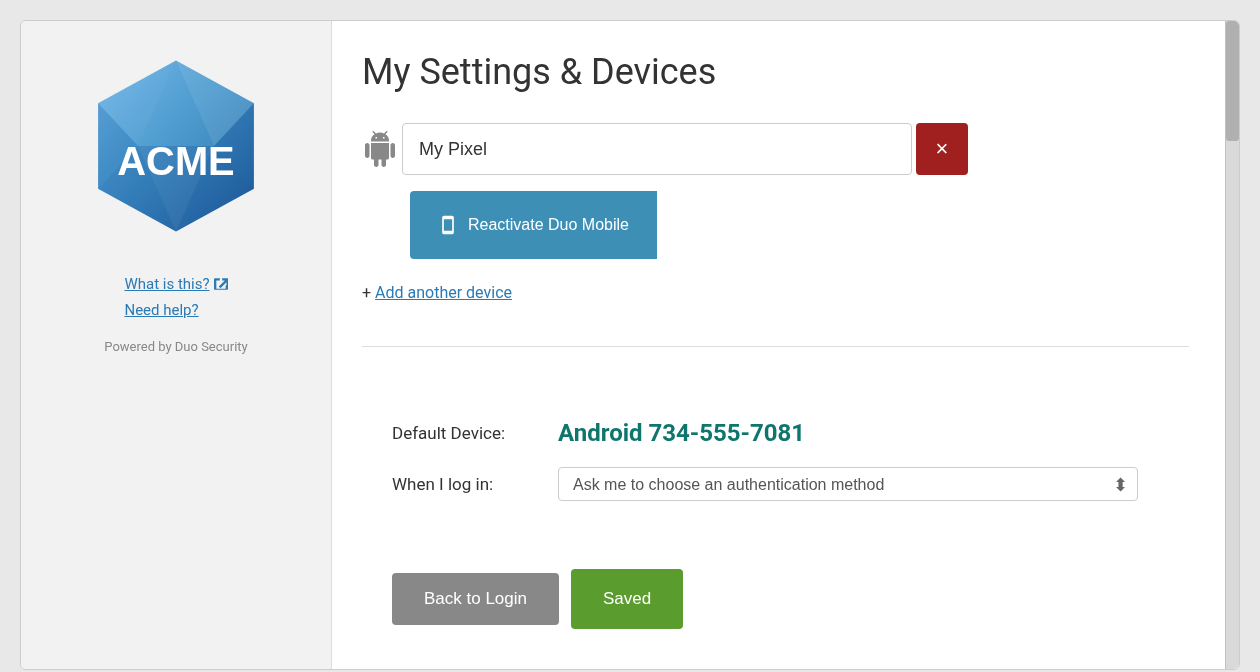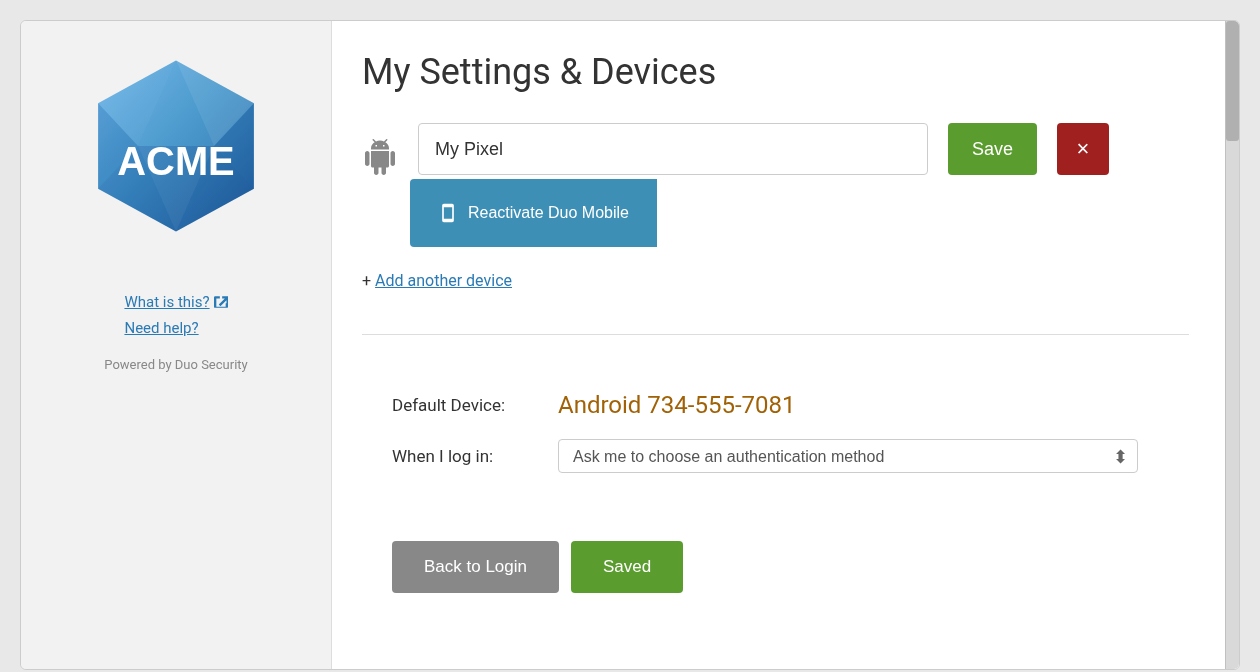--- a/index.html
+++ b/index.html
@@ -48,21 +48,21 @@
       padding: 30px 30px 20px 30px;
       display: flex;
       flex-direction: column;
       align-items: center;
       background: #f2f2f2;
     }
     .logo-container {
       margin-bottom: 20px;
     }
     .sidebar-links {
-      margin-top: 28px;
+      margin-top: 10px;
       display: flex;
       flex-direction: column;
       gap: 8px;
     }
     .sidebar-link {
       color: #2a7ab5;
       text-decoration: underline;
       font-size: 15px;
       cursor: pointer;
       display: flex;
@@ -89,23 +89,23 @@
     .page-title {
       font-size: 36px;
       font-weight: 400;
       color: #333;
       margin-bottom: 30px;
     }
 
     
     .device-row {
       display: flex;
-      align-items: flex-end;
-      gap: 20px;
-      margin-bottom: 4px;
+      align-items: center;
+      gap: 4px;
+      margin-bottom: 16px;
     }
     .android-icon {
       width: 36px;
       height: 36px;
       color: #888;
       flex-shrink: 0;
     }
     .device-name-input {
       flex: 1;
       max-width: 510px;
@@ -199,31 +199,32 @@
     
     .settings-section {
       padding: 28px 30px;
       background: #fff;
     }
     .setting-row {
       display: flex;
       align-items: center;
       margin-bottom: 20px;
       gap: 16px;
+      margin-top: 16px;
     }
     .setting-label {
       font-size: 17px;
       color: #333;
       font-weight: 400;
       min-width: 150px;
     }
     .setting-value {
       font-size: 24px;
-      color: #a16207;
-      font-weight: 400;
+      color: #0f766e;
+      font-weight: 700;
     }
     .setting-select-wrapper {
       position: relative;
       display: inline-block;
     }
     .setting-select {
       appearance: none;
       -webkit-appearance: none;
       height: 34px;
       width: 580px;
@@ -259,21 +260,21 @@
       padding: 0 32px;
       background: #888;
       color: white;
       border: none;
       border-radius: 4px;
       font-size: 17px;
       font-weight: 500;
       cursor: pointer;
     }
     .saved-btn {
-      height: 52px;
+      height: 60px;
       padding: 0 32px;
       background: #5a9c2e;
       color: white;
       border: none;
       border-radius: 4px;
       font-size: 17px;
       font-weight: 500;
       cursor: pointer;
     }
 
@@ -337,21 +338,20 @@
     <h1 class="page-title">My Settings &amp; Devices</h1>
 
     <div class="device-row">
 
       <svg class="android-icon" viewBox="0 0 24 24" fill="#888">
         <path d="M6 18c0 .55.45 1 1 1h1v3.5c0 .83.67 1.5 1.5 1.5s1.5-.67 1.5-1.5V19h2v3.5c0 .83.67 1.5 1.5 1.5s1.5-.67 1.5-1.5V19h1c.55 0 1-.45 1-1V8H6v10zM3.5 8C2.67 8 2 8.67 2 9.5v7c0 .83.67 1.5 1.5 1.5S5 17.33 5 16.5v-7C5 8.67 4.33 8 3.5 8zm17 0c-.83 0-1.5.67-1.5 1.5v7c0 .83.67 1.5 1.5 1.5s1.5-.67 1.5-1.5v-7c0-.83-.67-1.5-1.5-1.5zm-4.97-5.84l1.3-1.3c.2-.2.2-.51 0-.71-.2-.2-.51-.2-.71 0l-1.48 1.48C13.85 1.23 12.95 1 12 1c-.96 0-1.86.23-2.66.63L7.85.15c-.2-.2-.51-.2-.71 0-.2.2-.2.51 0 .71l1.31 1.31C7.08 3.04 6 4.43 6 6.1V7h12v-.9c0-1.68-1.08-3.07-2.47-3.94zM10 5H9V4h1v1zm5 0h-1V4h1v1z"></path>
       </svg>
 
       <input class="device-name-input" type="text" value="My Pixel" style="">
 
-      <button class="save-button">Save</button>
       <button class="close-button">
         <span>×</span>
       </button>
     </div>
 
     <div class="action-buttons">
       <button class="action-btn reactivate-btn">
 
         <svg width="20" height="20" viewBox="0 0 24 24" fill="white">
           <path d="M17 1.01L7 1c-1.1 0-2 .9-2 2v18c0 1.1.9 2 2 2h10c1.1 0 2-.9 2-2V3c0-1.1-.9-1.99-2-1.99zM17 19H7V5h10v14z"></path>

